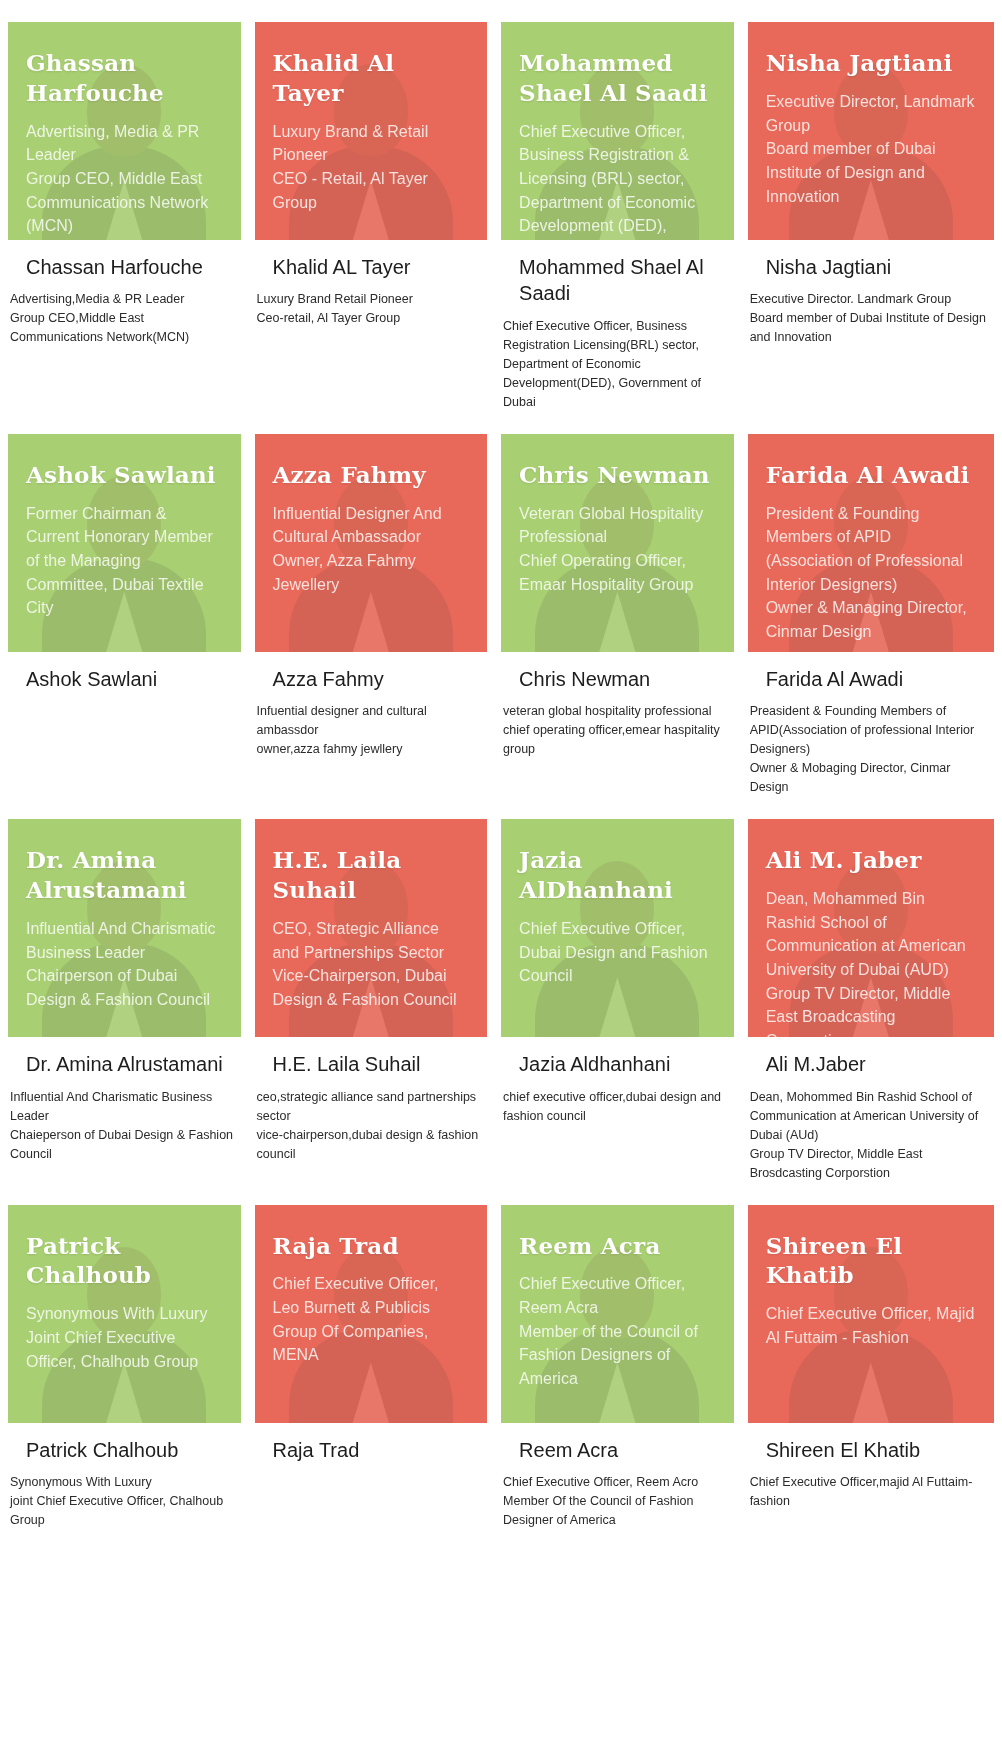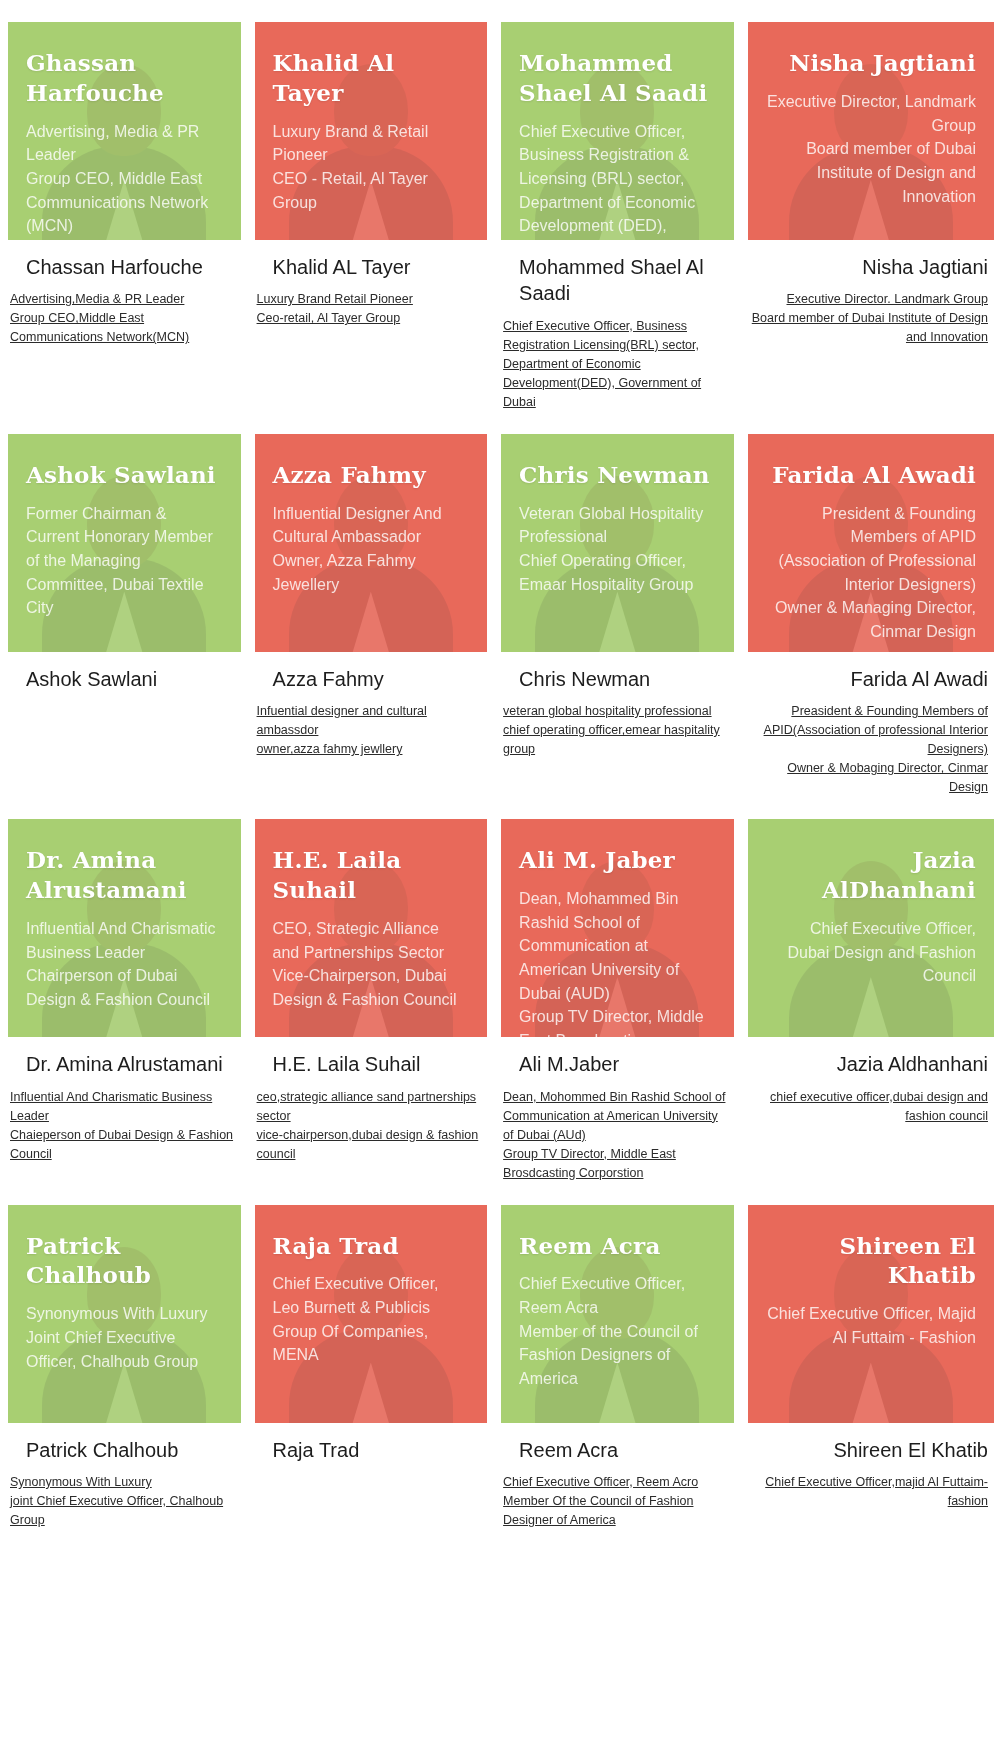--- a/index.html
+++ b/index.html
@@ -27,21 +27,20 @@
     box-sizing: border-box;
     padding: 0 8px;
   }
   .cell {
     width: 250px;
     box-sizing: border-box;
     padding-right: 14px;
   }
   .cell:last-child {
     padding-right: 0;
-    text-align: right;
   }
   .tile {
     position: relative;
     height: 218px;
     overflow: hidden;
     box-sizing: border-box;
     padding: 26px 18px 10px 18px;
   }
   .tile.green { background: #a8cf72; }
   .tile.red   { background: #e8695b; }
@@ -125,21 +124,20 @@
     color: #1d1d1d;
     margin: 0 0 10px 16px;
     font-weight: normal;
   }
   .caption-desc {
     font-size: 12.5px;
     line-height: 1.52;
     color: #2b2b2b;
     margin: 0;
     white-space: pre-line;
-    text-decoration: underline;
   }
   .row-spacer { height: 22px; }
 </style>
 </head>
 <body>
 
 <div class="page">
 
   <div class="row-spacer"></div>
   <div class="grid-row">
@@ -341,57 +339,57 @@
 Vice-Chairperson, Dubai Design &amp; Fashion Council</p>
         </div>
       </div>
       <div class="caption">
         <p class="caption-name">H.E. Laila Suhail</p>
         <p class="caption-desc">ceo,strategic alliance sand partnerships sector
 vice-chairperson,dubai design &amp; fashion council</p>
       </div>
     </div>
     <div class="cell">
+      <div class="tile green">
+        <div class="portrait">
+          <div class="body"></div>
+            <div class="head"></div>
+            <div class="shirt"></div>
+        </div>
+        <div class="tint"></div>
+        <div class="tile-inner">
+          <p class="tile-name">Jazia AlDhanhani</p>
+          <p class="tile-desc">Chief Executive Officer, Dubai Design and Fashion Council</p>
+        </div>
+      </div>
+      <div class="caption">
+        <p class="caption-name">Jazia Aldhanhani</p>
+        <p class="caption-desc">chief executive officer,dubai design and fashion council</p>
+      </div>
+    </div>
+    <div class="cell">
       <div class="tile red">
         <div class="portrait">
           <div class="body"></div>
             <div class="head"></div>
             <div class="shirt"></div>
         </div>
         <div class="tint"></div>
         <div class="tile-inner">
           <p class="tile-name">Ali M. Jaber</p>
           <p class="tile-desc">Dean, Mohammed Bin Rashid School of Communication at American University of Dubai (AUD)
 Group TV Director, Middle East Broadcasting Corporation</p>
         </div>
       </div>
       <div class="caption">
         <p class="caption-name">Ali M.Jaber</p>
         <p class="caption-desc">Dean, Mohommed Bin Rashid School of Communication at American University of Dubai (AUd)
 Group TV Director, Middle East Brosdcasting Corporstion</p>
       </div>
     </div>
-    <div class="cell">
-      <div class="tile green">
-        <div class="portrait">
-          <div class="body"></div>
-            <div class="head"></div>
-            <div class="shirt"></div>
-        </div>
-        <div class="tint"></div>
-        <div class="tile-inner">
-          <p class="tile-name">Jazia AlDhanhani</p>
-          <p class="tile-desc">Chief Executive Officer, Dubai Design and Fashion Council</p>
-        </div>
-      </div>
-      <div class="caption">
-        <p class="caption-name">Jazia Aldhanhani</p>
-        <p class="caption-desc">chief executive officer,dubai design and fashion council</p>
-      </div>
-    </div>
   </div>
 
   <div class="row-spacer"></div>
   <div class="grid-row">
     <div class="cell">
       <div class="tile green">
         <div class="portrait">
           <div class="body"></div>
             <div class="head"></div>
             <div class="shirt"></div>

